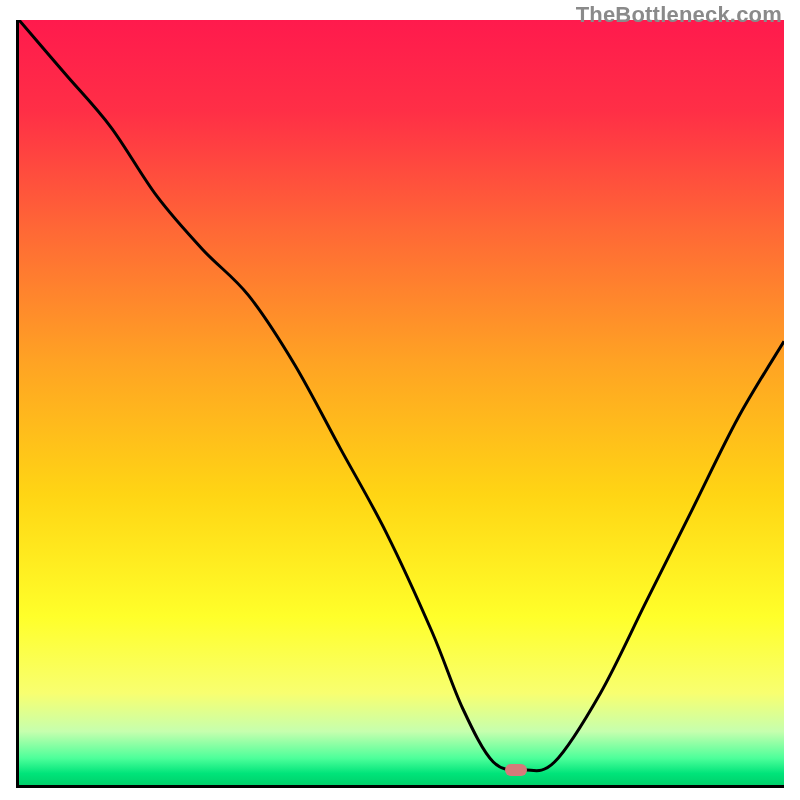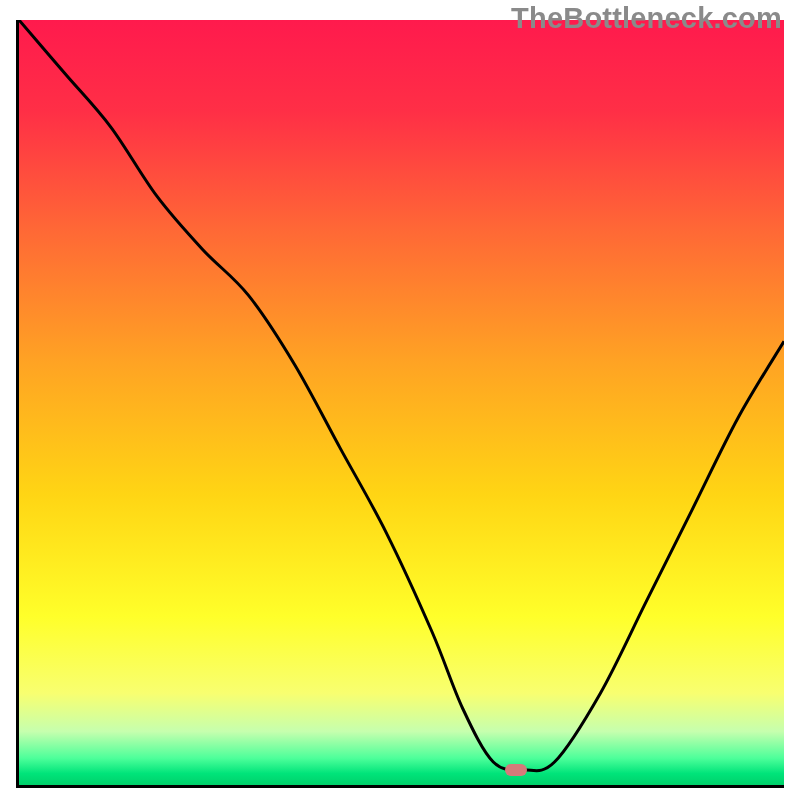--- a/index.html
+++ b/index.html
@@ -12,21 +12,21 @@
   }
   .wrap {
     position: relative;
     width: 800px;
     height: 800px;
   }
   .watermark {
     position: absolute;
     top: 2px;
     right: 18px;
-    font-size: 29px;
+    font-size: 22px;
     font-weight: bold;
     color: #8a8a8a;
     letter-spacing: 0.2px;
     z-index: 20;
   }
   .plot {
     position: absolute;
     left: 16px;
     top: 20px;
     width: 768px;

